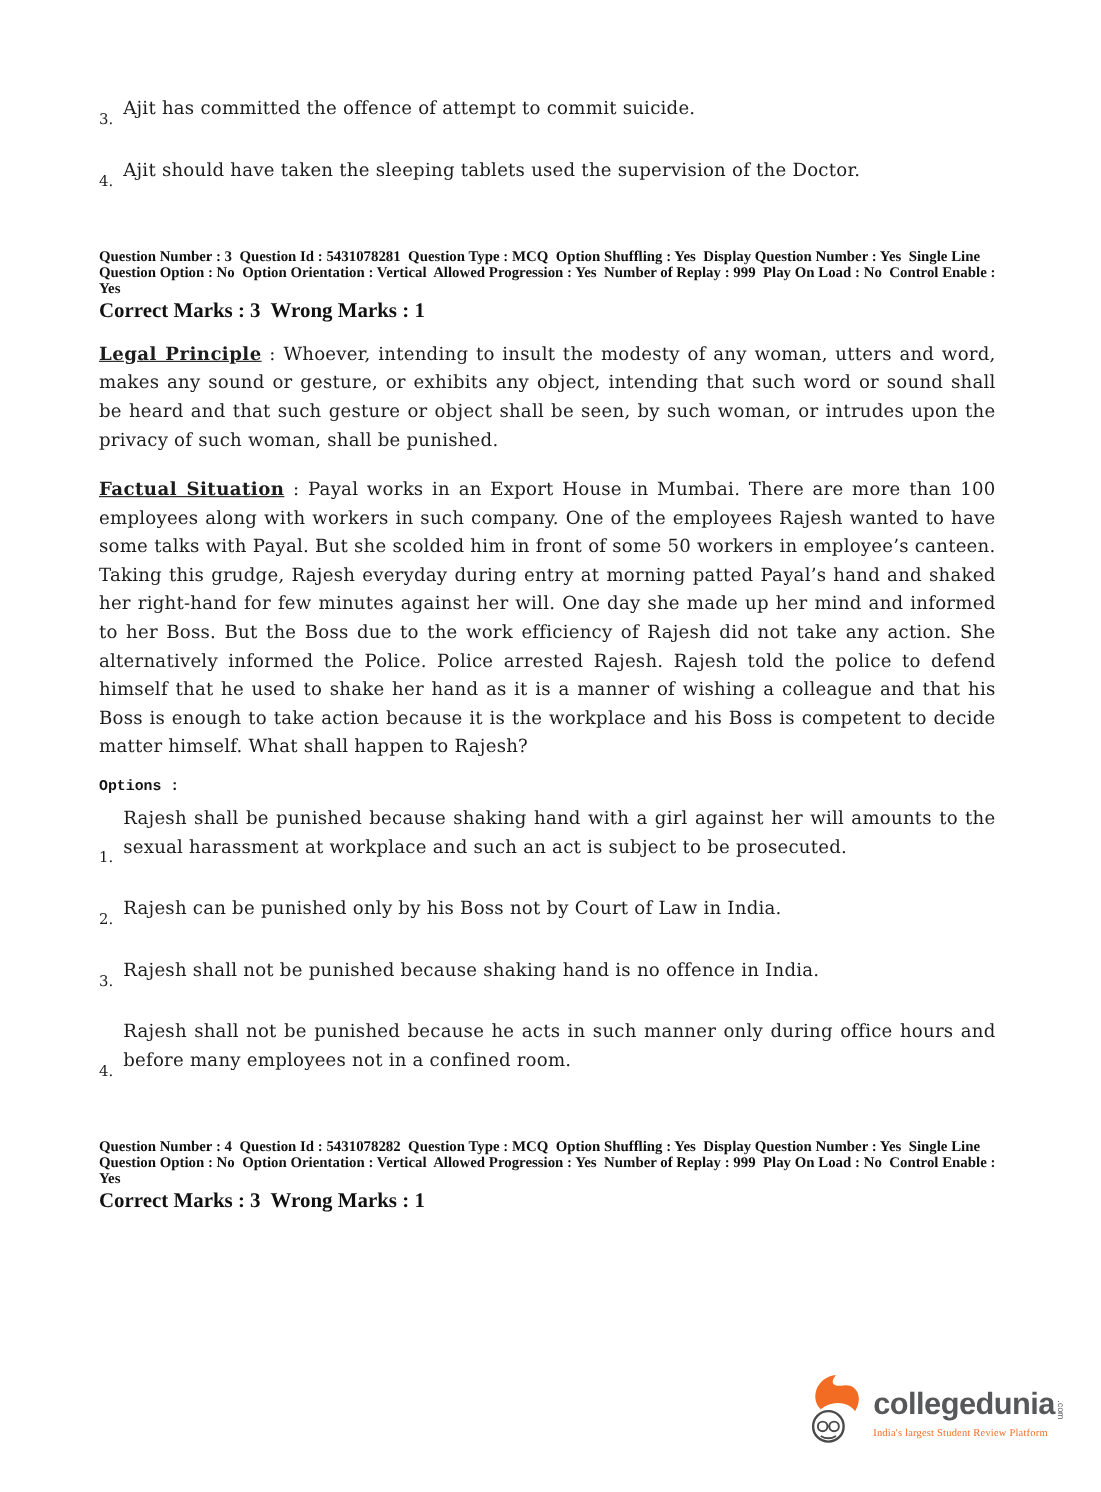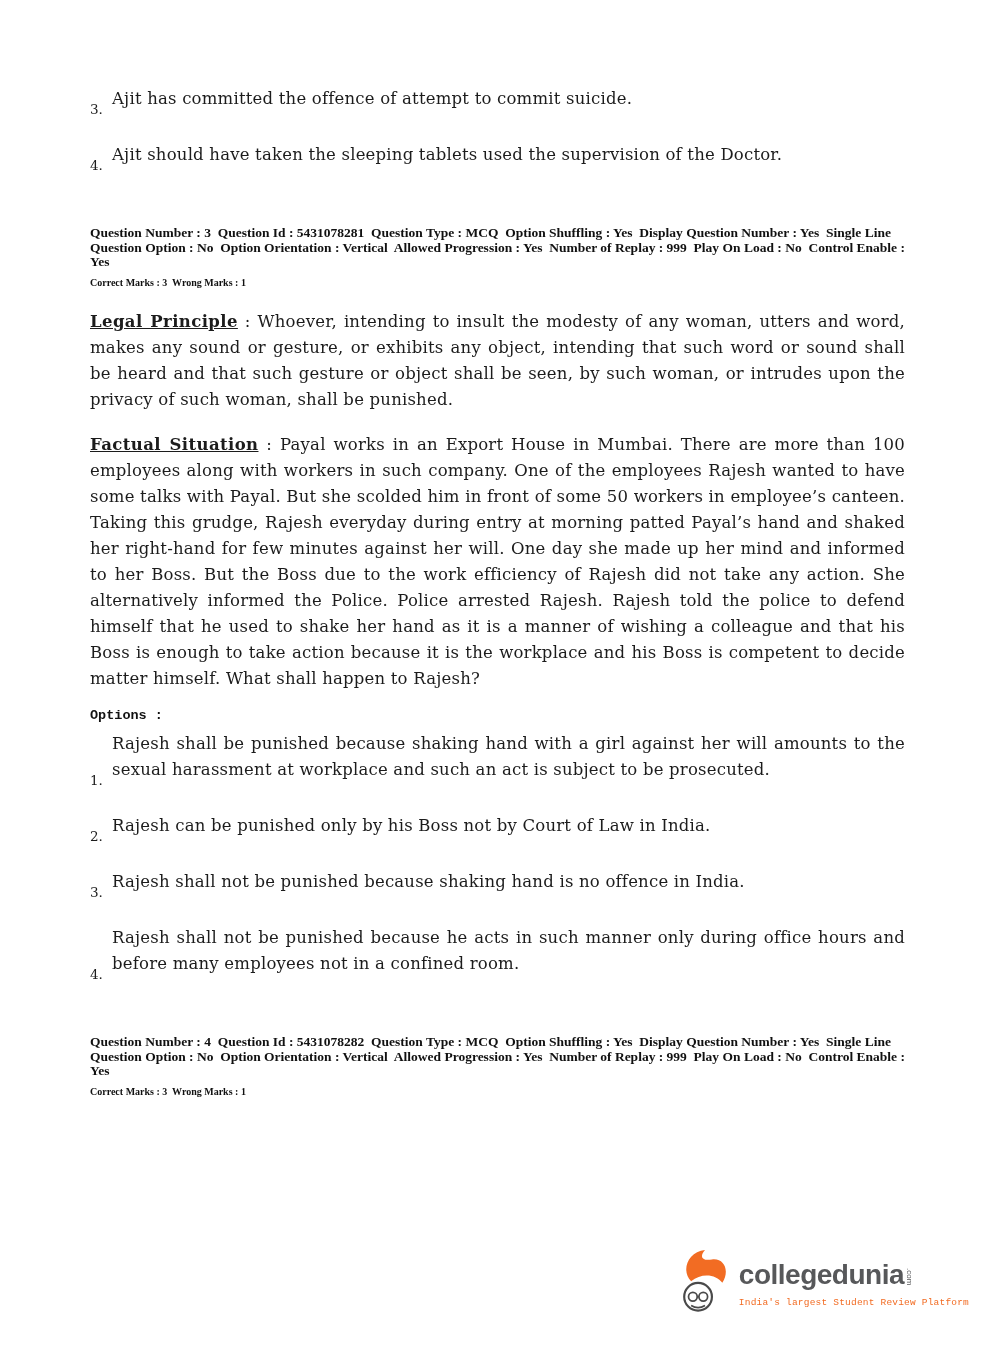--- a/index.html
+++ b/index.html
@@ -45,21 +45,21 @@
     font-family: "Liberation Serif", serif;
     font-weight: bold;
     font-size: 13.5px;
     line-height: 14.5px;
     color: #111111;
     white-space: pre-wrap;
   }
   .marks-line {
     font-family: "Liberation Serif", serif;
     font-weight: bold;
-    font-size: 10px;
+    font-size: 19px;
     line-height: 14.5px;
     color: #111111;
     margin-top: 6px;
     white-space: pre-wrap;
   }
   .question-label {
     font-family: "Liberation Sans", sans-serif;
     font-size: 14px;
     color: #2e2e2e;
     margin-top: 7px;
@@ -76,39 +76,39 @@
   }
   .footer-logo {
     position: absolute;
     right: 32px;
     bottom: 36px;
     display: flex;
     align-items: center;
   }
   .mascot { margin-right: 8px; }
   .brand-block { display: flex; flex-direction: column; }
-  .brand-row { display: flex; align-items: center; }
+  .brand-row { display: flex; align-items: flex-end; }
   .brand-text {
     font-family: "Liberation Sans", sans-serif;
     font-weight: bold;
     font-size: 28px;
     line-height: 30px;
     color: #57585a;
     letter-spacing: -0.5px;
   }
   .brand-suffix {
     font-family: "Liberation Sans", sans-serif;
     font-size: 8px;
     color: #57585a;
     writing-mode: vertical-rl;
     margin-left: 1px;
     margin-top: 4px;
   }
   .tagline {
-    font-family: Liberation Mono, monospace;
+    font-family: Liberation Serif, serif;
     font-size: 9.5px;
     color: #f26c23;
     margin-top: 7px;
     letter-spacing: 0.2px;
   }
 </style>
 </head>
 <body>
 
 <div class="page">

